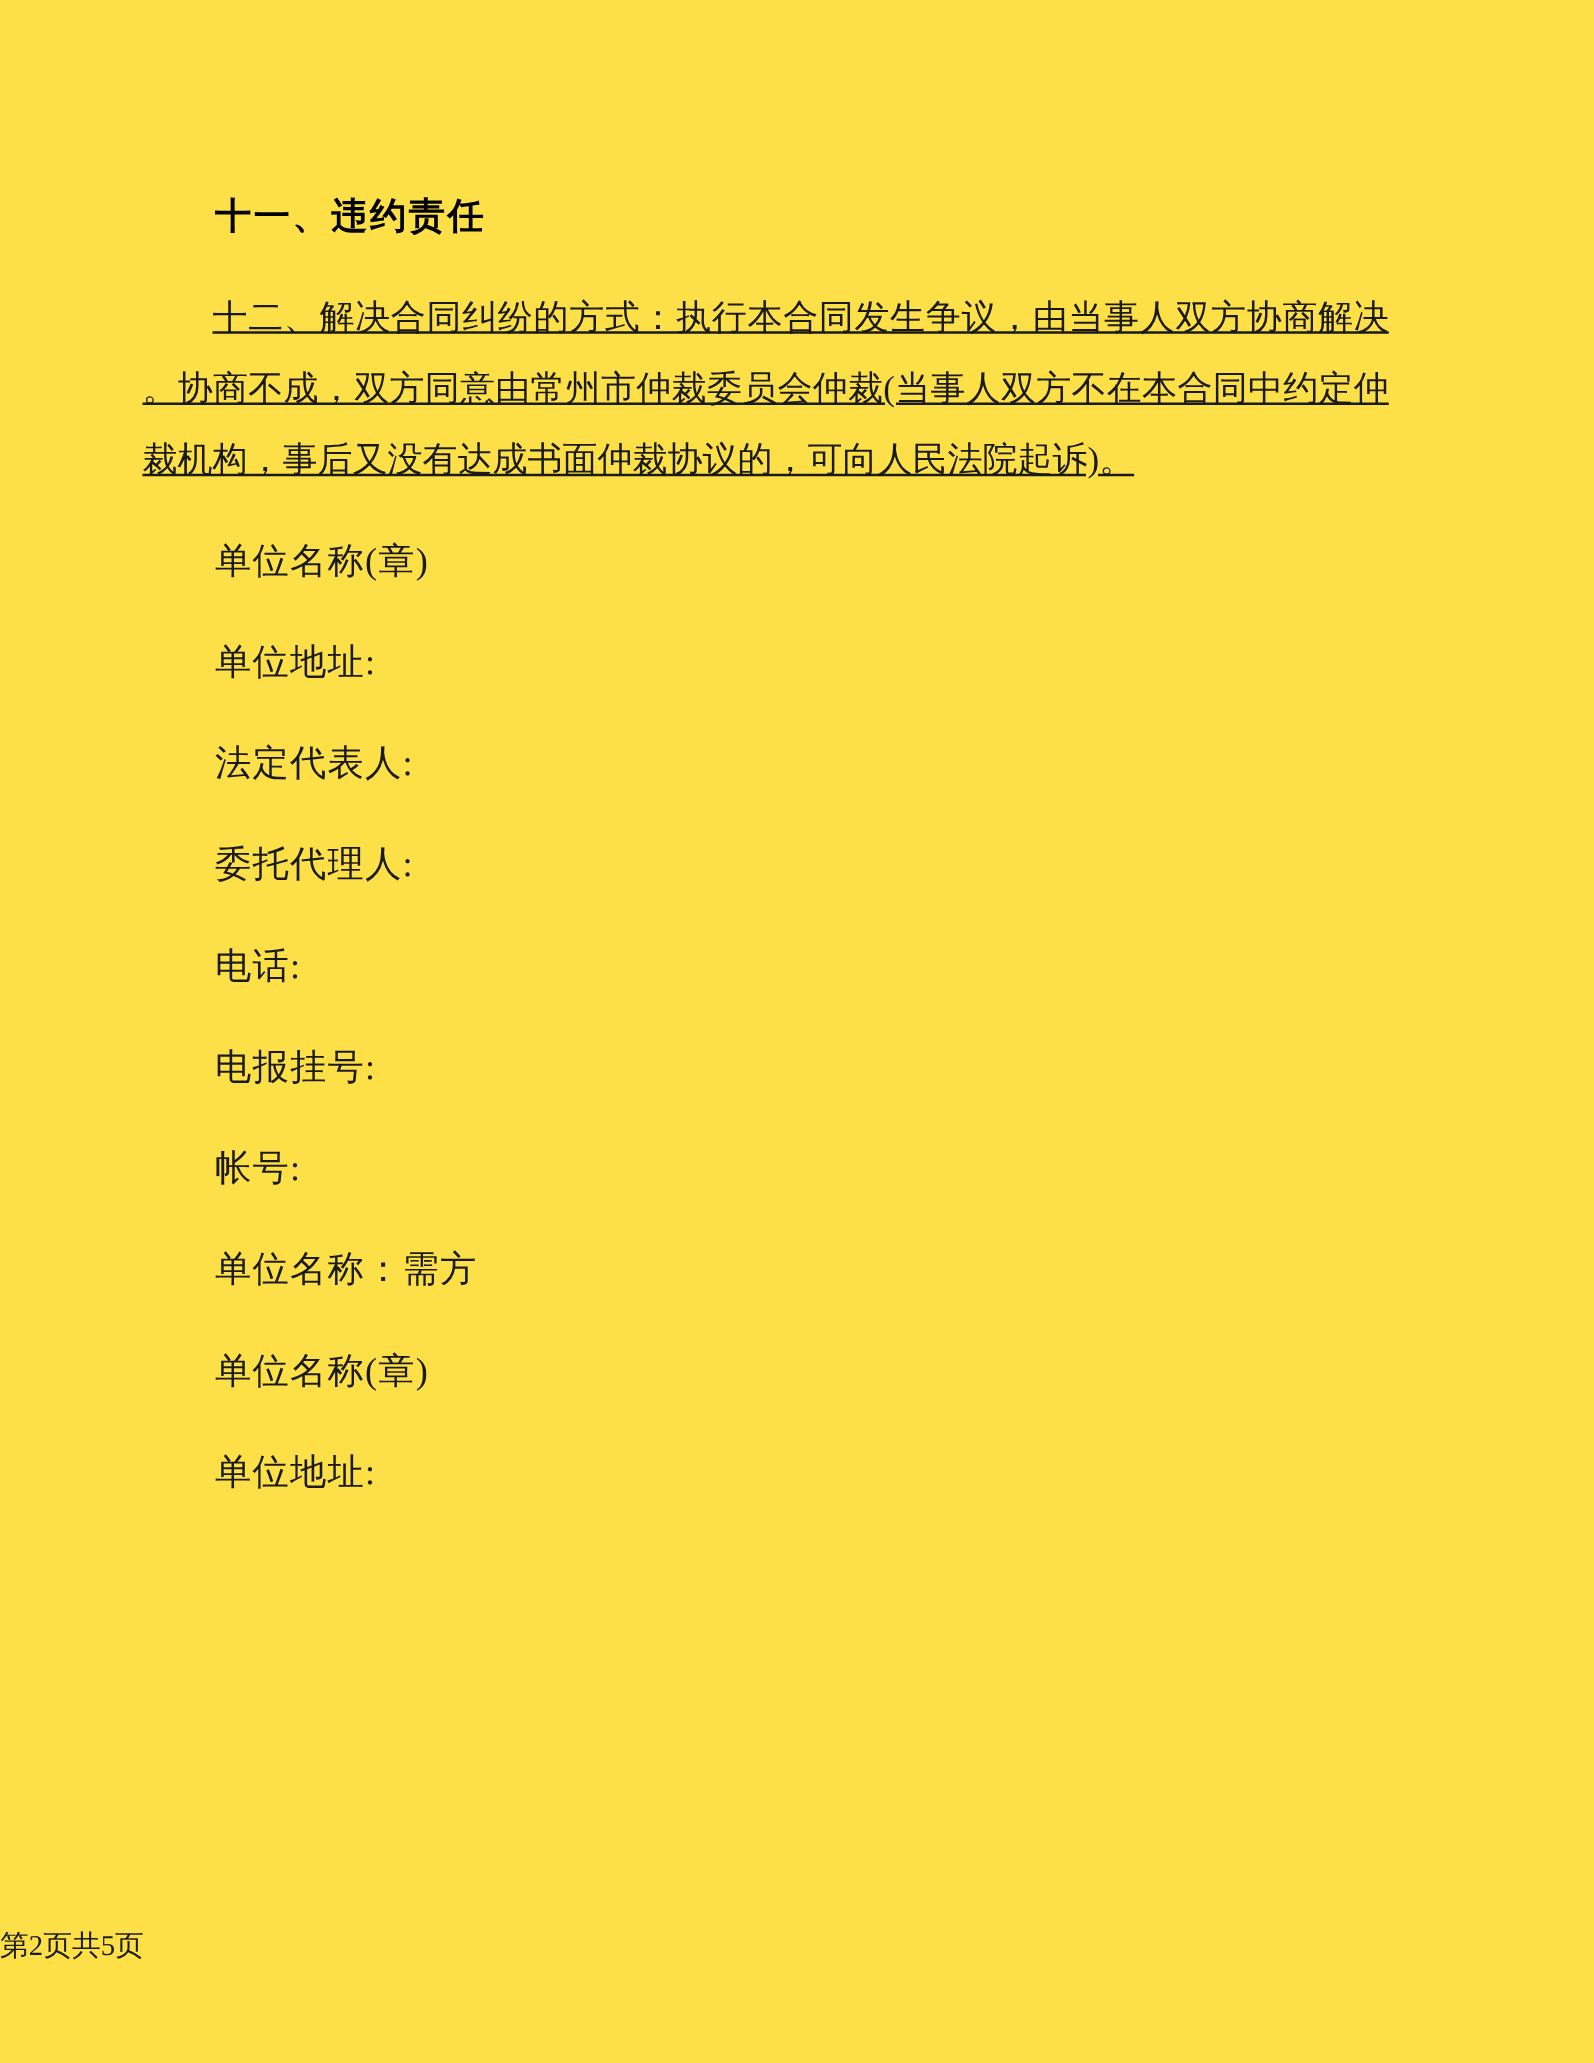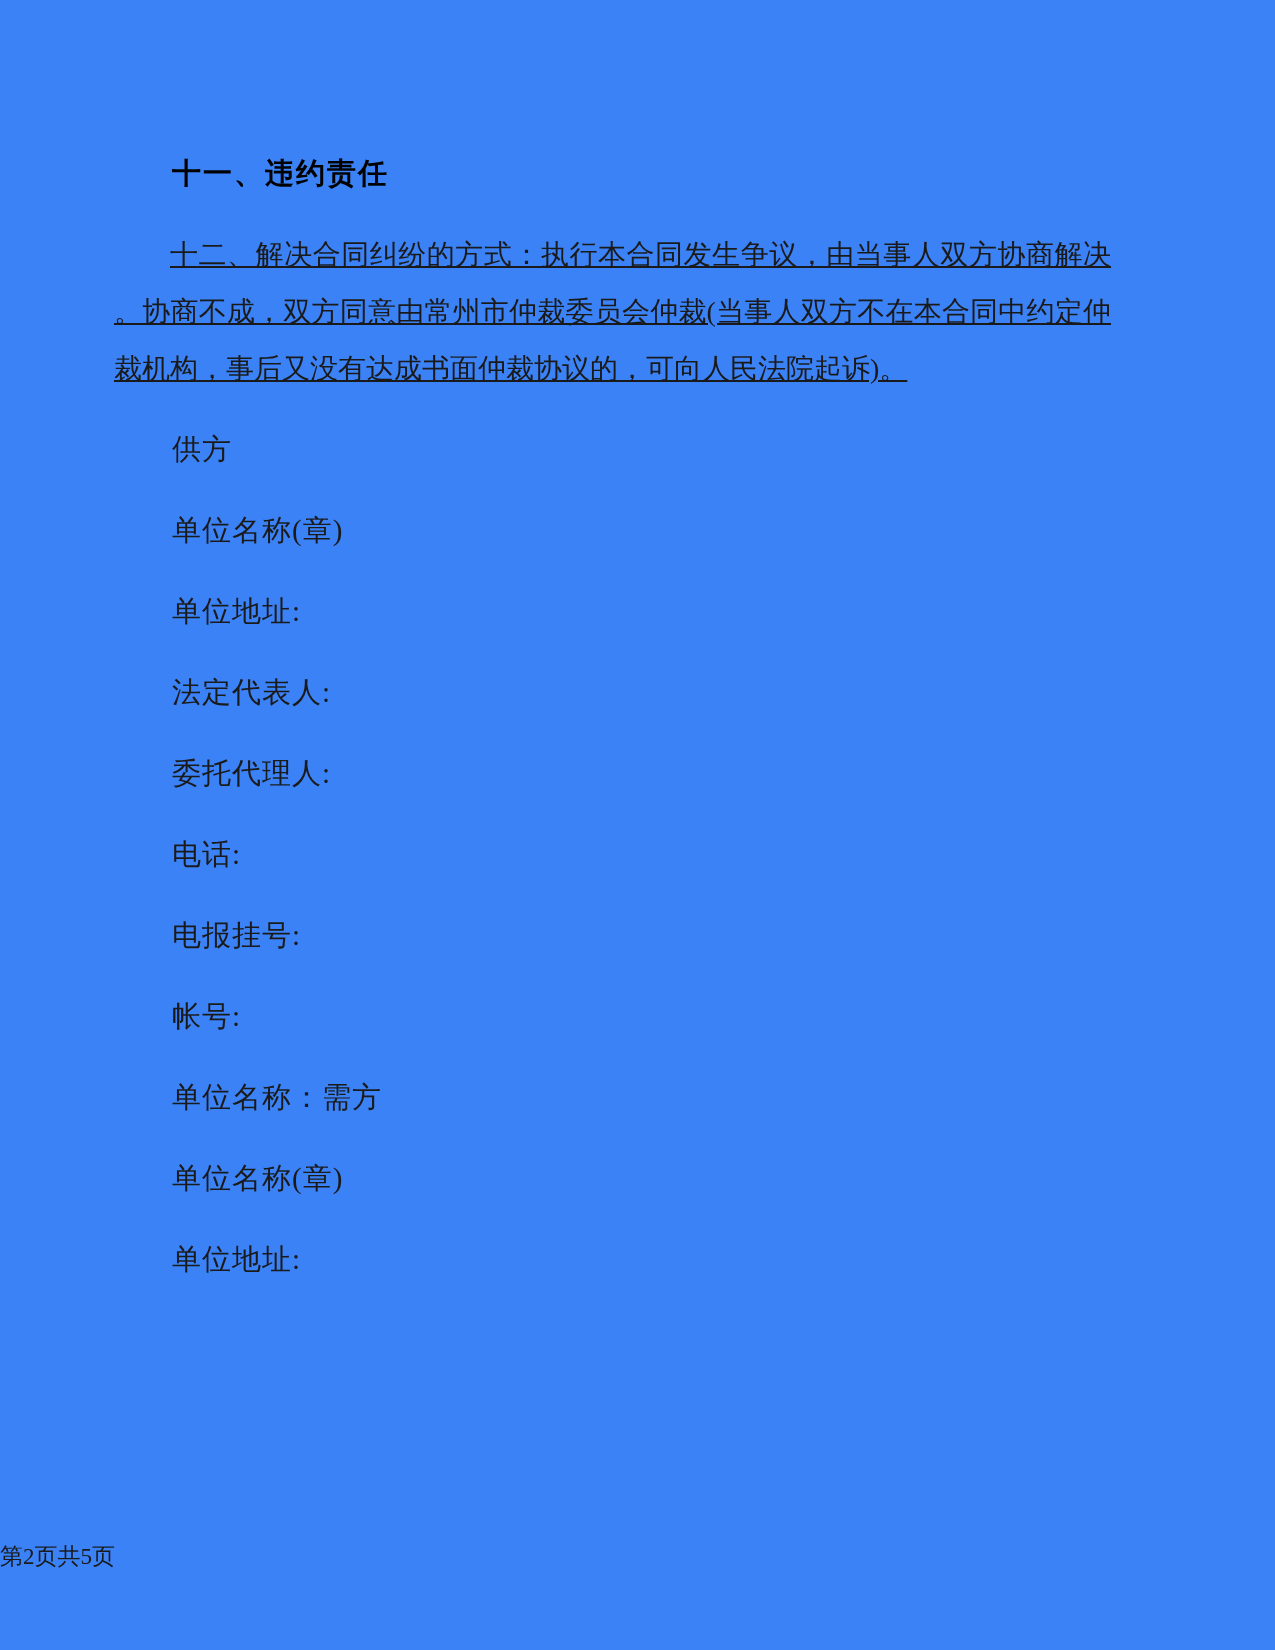--- a/index.html
+++ b/index.html
@@ -4,21 +4,21 @@
 <style>
   html, body {
     margin: 0;
     padding: 0;
     background: #ffffff;
   }
   .page {
     position: relative;
     width: 1275px;
     height: 1650px;
-    background: #3b82f6;
+    background: #fde047;
     overflow: hidden;
     font-family: "Liberation Serif", "DejaVu Serif", serif;
     color: #1a1a1a;
   }
   .doc-body {
     box-sizing: border-box;
     width: 100%;
     padding: 145px 164px 0 114px;
   }
   .doc-body p {
@@ -55,21 +55,20 @@
     color: #1a1a1a;
   }
 </style>
 </head>
 <body>
 
 <div class="page">
   <div class="doc-body">
       <p class="heading">十一、违约责任</p>
       <p class="paragraph">十二、解决合同纠纷的方式：执行本合同发生争议，由当事人双方协商解决。协商不成，双方同意由常州市仲裁委员会仲裁(当事人双方不在本合同中约定仲裁机构，事后又没有达成书面仲裁协议的，可向人民法院起诉)。</p>
-      <p class="label">供方</p>
       <p class="label">单位名称(章)</p>
       <p class="label">单位地址:</p>
       <p class="label">法定代表人:</p>
       <p class="label">委托代理人:</p>
       <p class="label">电话:</p>
       <p class="label">电报挂号:</p>
       <p class="label">帐号:</p>
       <p class="label">单位名称：需方</p>
       <p class="label">单位名称(章)</p>
       <p class="label">单位地址:</p>

